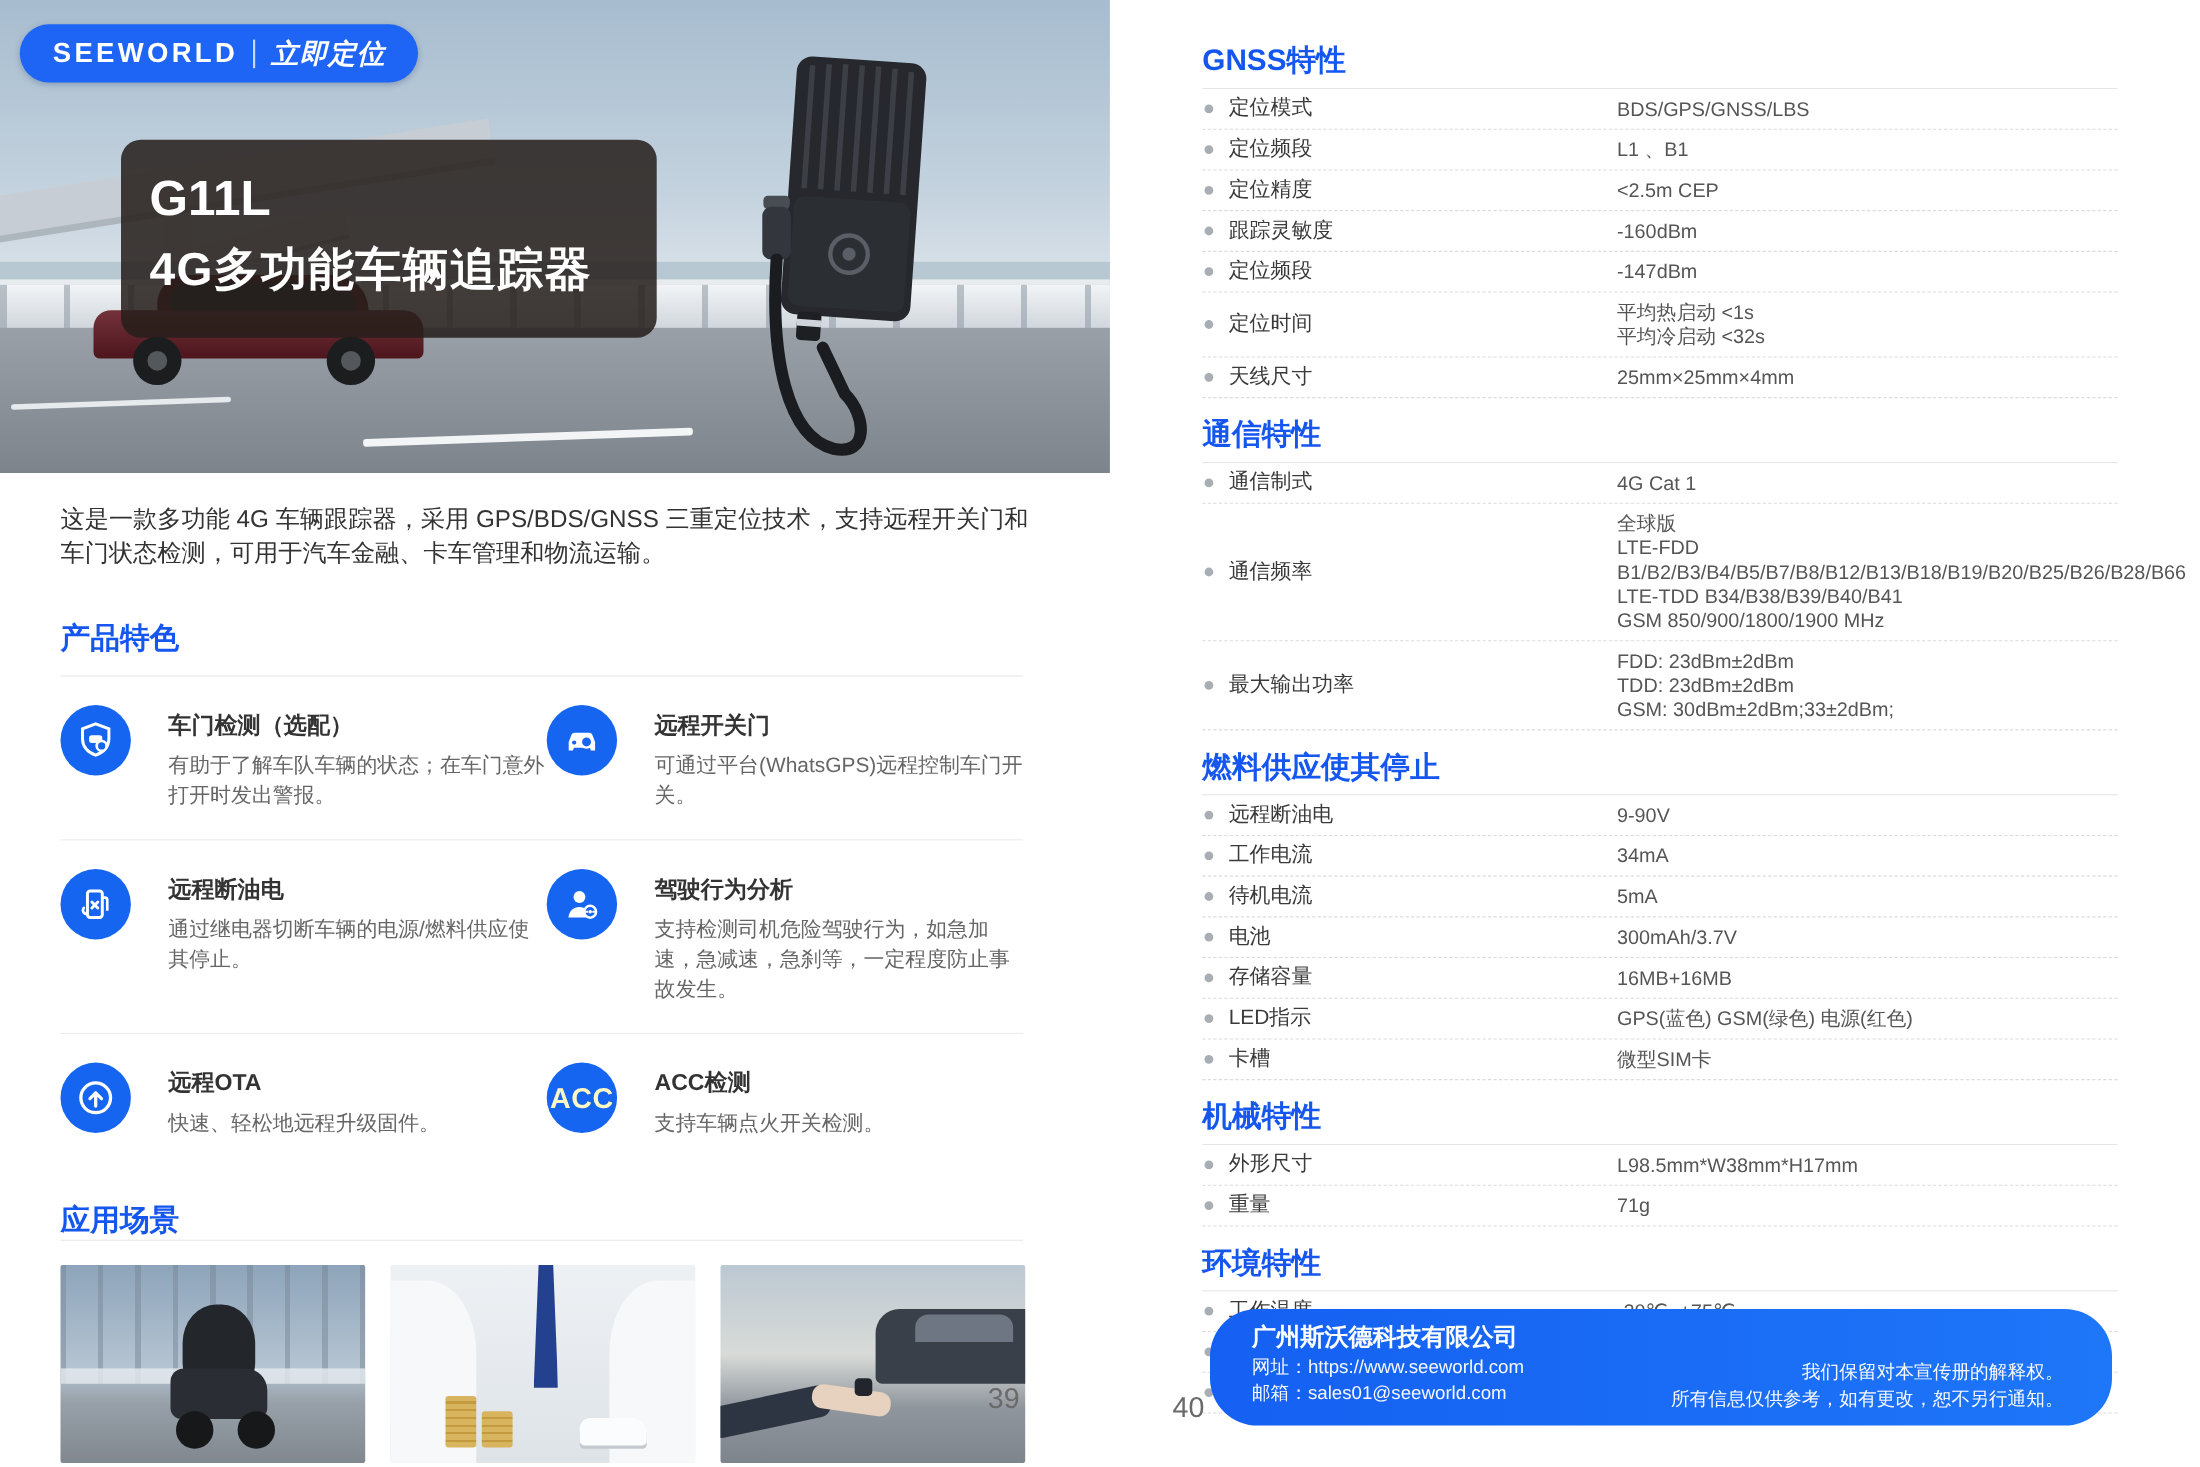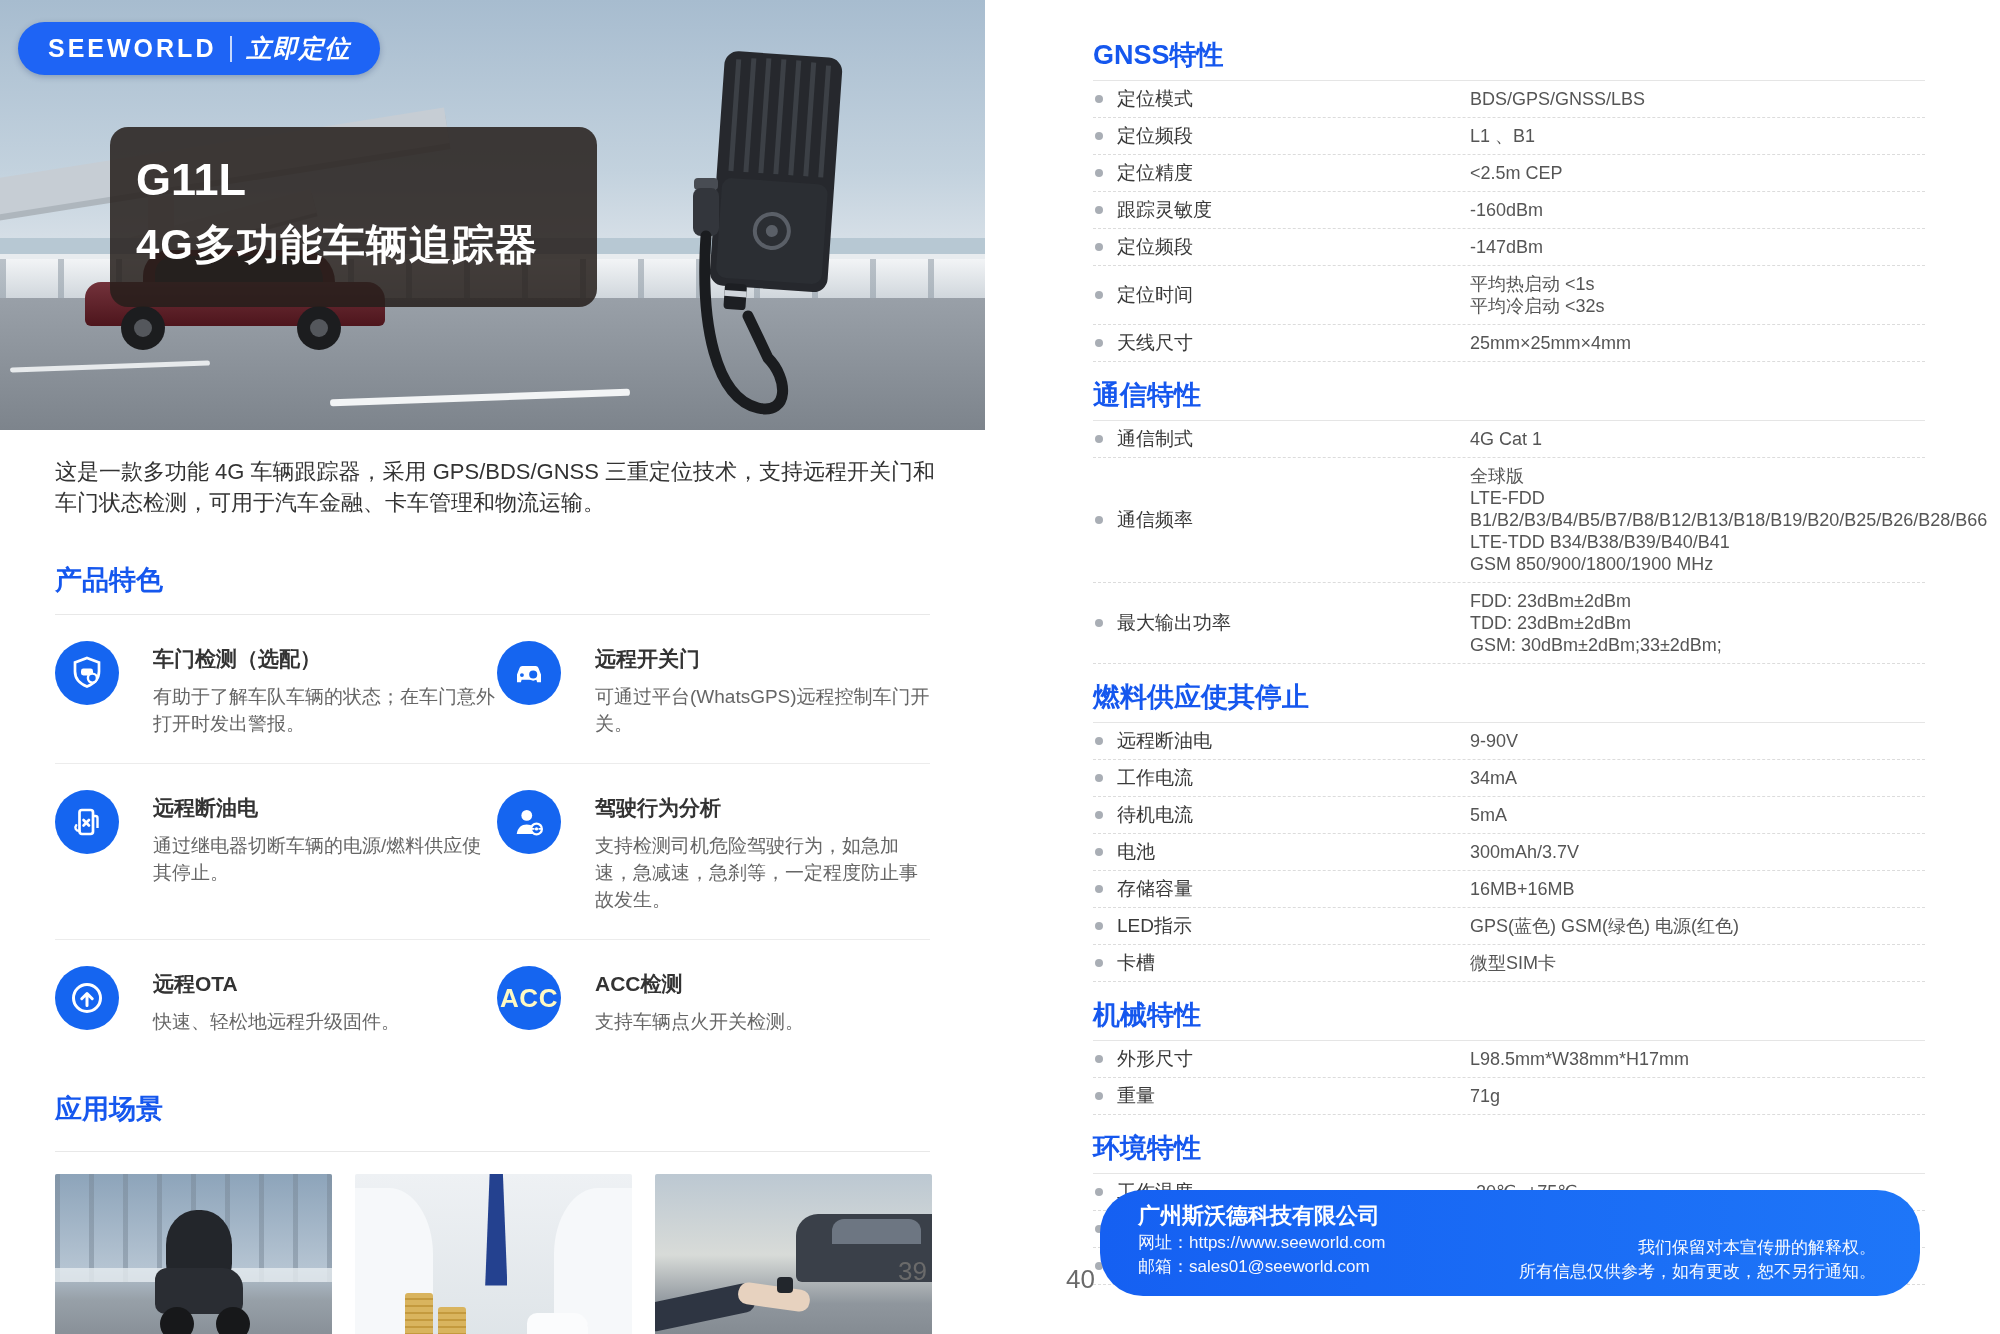--- a/index.html
+++ b/index.html
@@ -3,21 +3,21 @@
 <meta charset="utf-8">
 <style>
   html,body{margin:0;padding:0;}
   body{
     width:2000px;height:1334px;position:relative;background:#ffffff;
     font-family:"Liberation Sans","DejaVu Sans",sans-serif;color:#333;overflow:hidden;
   }
   
   .page-left{position:absolute;left:0;top:0;width:985px;height:1334px;}
   .hero{position:relative;width:985px;height:430px;overflow:hidden;
-    background:linear-gradient(180deg,#a7bccf 0%,#c3d2de 40%,#dde4ea 62%,#e9edf0 72%);}
+    background:linear-gradient(180deg,#a7bccf 0%,#c3d2de 40%,#dde4ea 62%,#e9edf0 72%);padding-left:24px;}
   .sea{position:absolute;left:0;right:0;top:238px;height:22px;background:#b7c8d3;}
   .bridge-deck{position:absolute;left:-70px;top:148px;width:520px;height:36px;background:#c6cdd4;
     transform:rotate(-9deg);box-shadow:0 6px 0 #aeb6bd;}
   .bridge-deck2{position:absolute;left:-60px;top:238px;width:380px;height:24px;background:#cdd3d9;
     transform:rotate(-15deg);box-shadow:0 4px 0 #b3bac1;}
   .bridge-pier{position:absolute;left:148px;top:196px;width:26px;height:150px;background:#c9cfd5;}
   .guardrail{position:absolute;left:0;right:0;top:254px;height:44px;
     background:linear-gradient(180deg,#f2f4f6,#ccd3d9);
     border-top:5px solid #e8ecef;}
   .guardrail .posts{position:absolute;inset:0;
@@ -44,21 +44,21 @@
   .car .body{position:absolute;left:0;top:32px;width:300px;height:44px;border-radius:16px 18px 6px 6px;
     background:linear-gradient(180deg,#73323b,#4d151c);}
   .car .wheel{position:absolute;top:56px;width:44px;height:44px;border-radius:50%;background:#1c1d1f;}
   .car .wheel .hub{position:absolute;left:13px;top:13px;width:18px;height:18px;border-radius:50%;background:#54575c;}
   .car .w1{left:36px;} .car .w2{left:212px;}
   
   .intro{margin:26px 0 0 55px;width:885px;font-size:22px;line-height:31px;color:#333;}
   
   .lsec-head{margin:44px 0 0 55px;width:875px;color:#1557ee;font-size:27px;font-weight:700;
     padding-bottom:16px;border-bottom:1px solid #e8e8e8;}
-  .lsec-head.scen{margin-top:30px;padding-bottom:24px;}
+  .lsec-head.scen{margin-top:30px;padding-bottom:0;}
   
   .feat-rows{margin-left:55px;width:875px;}
   .feat-row{display:grid;grid-template-columns:442px 1fr;padding:26px 0;}
   .feat-row.bordered{border-top:1px solid #ececec;}
   .feat{display:flex;gap:34px;align-items:flex-start;}
   .ficon{flex:0 0 64px;width:64px;height:64px;border-radius:50%;background:#1565f0;
     display:flex;align-items:center;justify-content:center;}
   .ficon svg{width:36px;height:36px;}
   .ficon .acc-txt{color:#fef9c3;font-size:26px;font-weight:700;letter-spacing:.5px;}
   .ftitle{font-size:21px;font-weight:700;color:#333;margin:4px 0 10px;}

